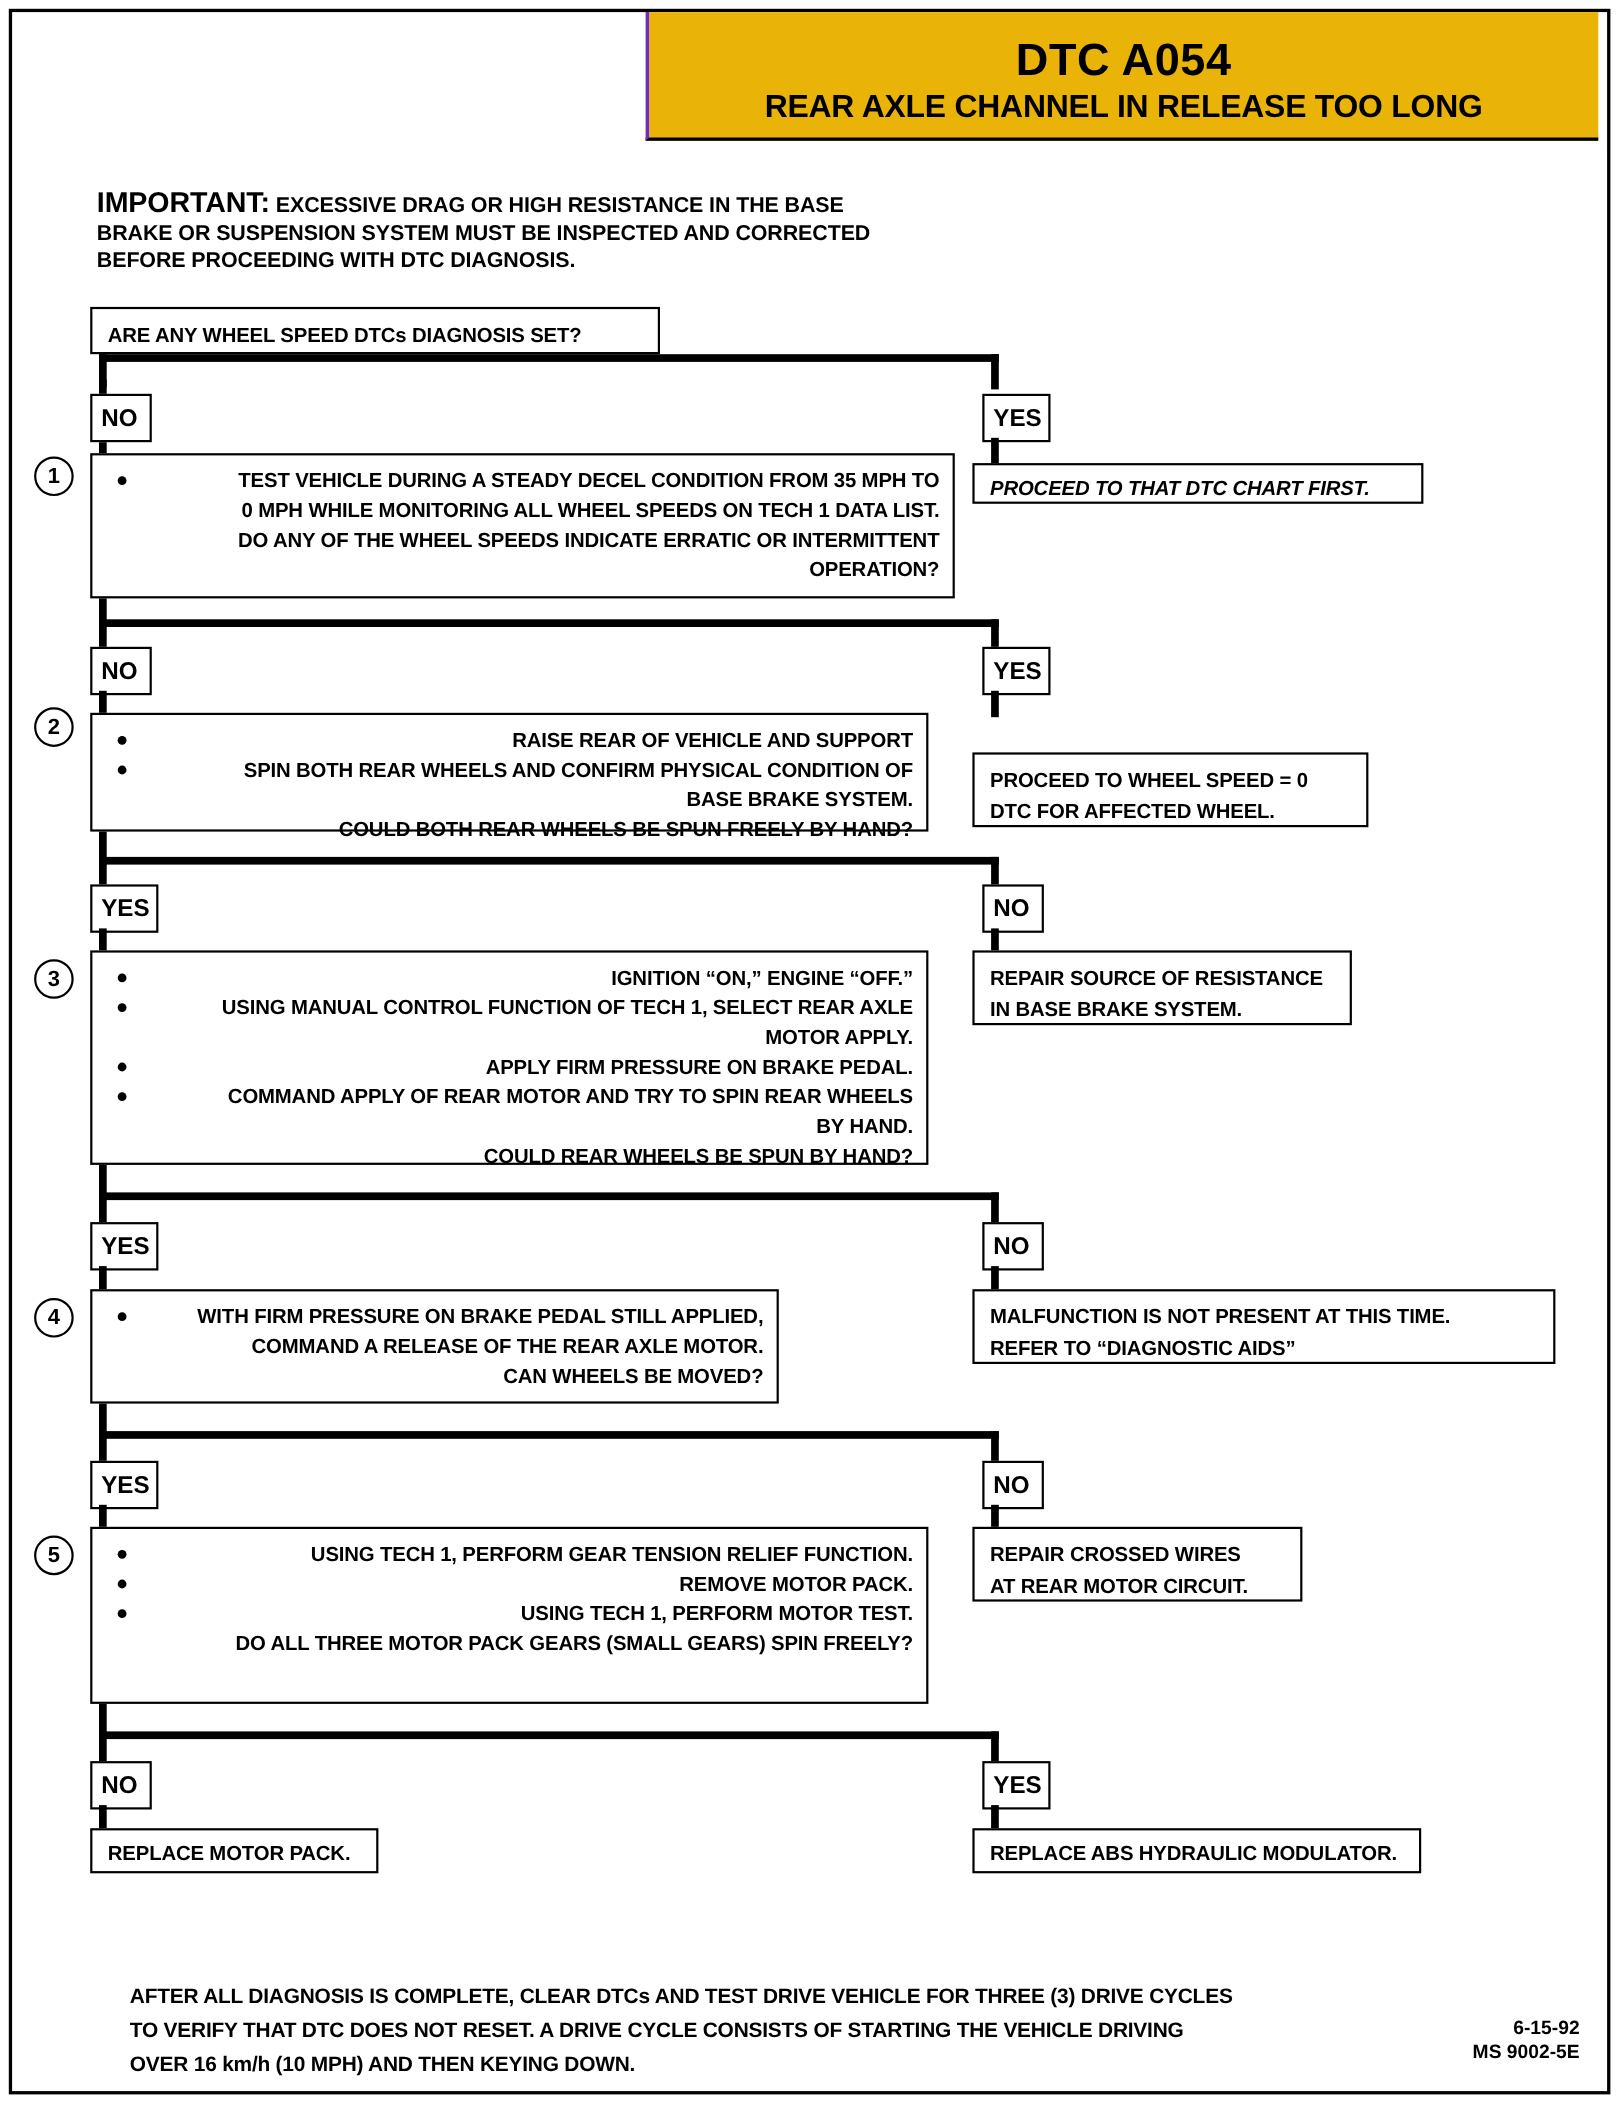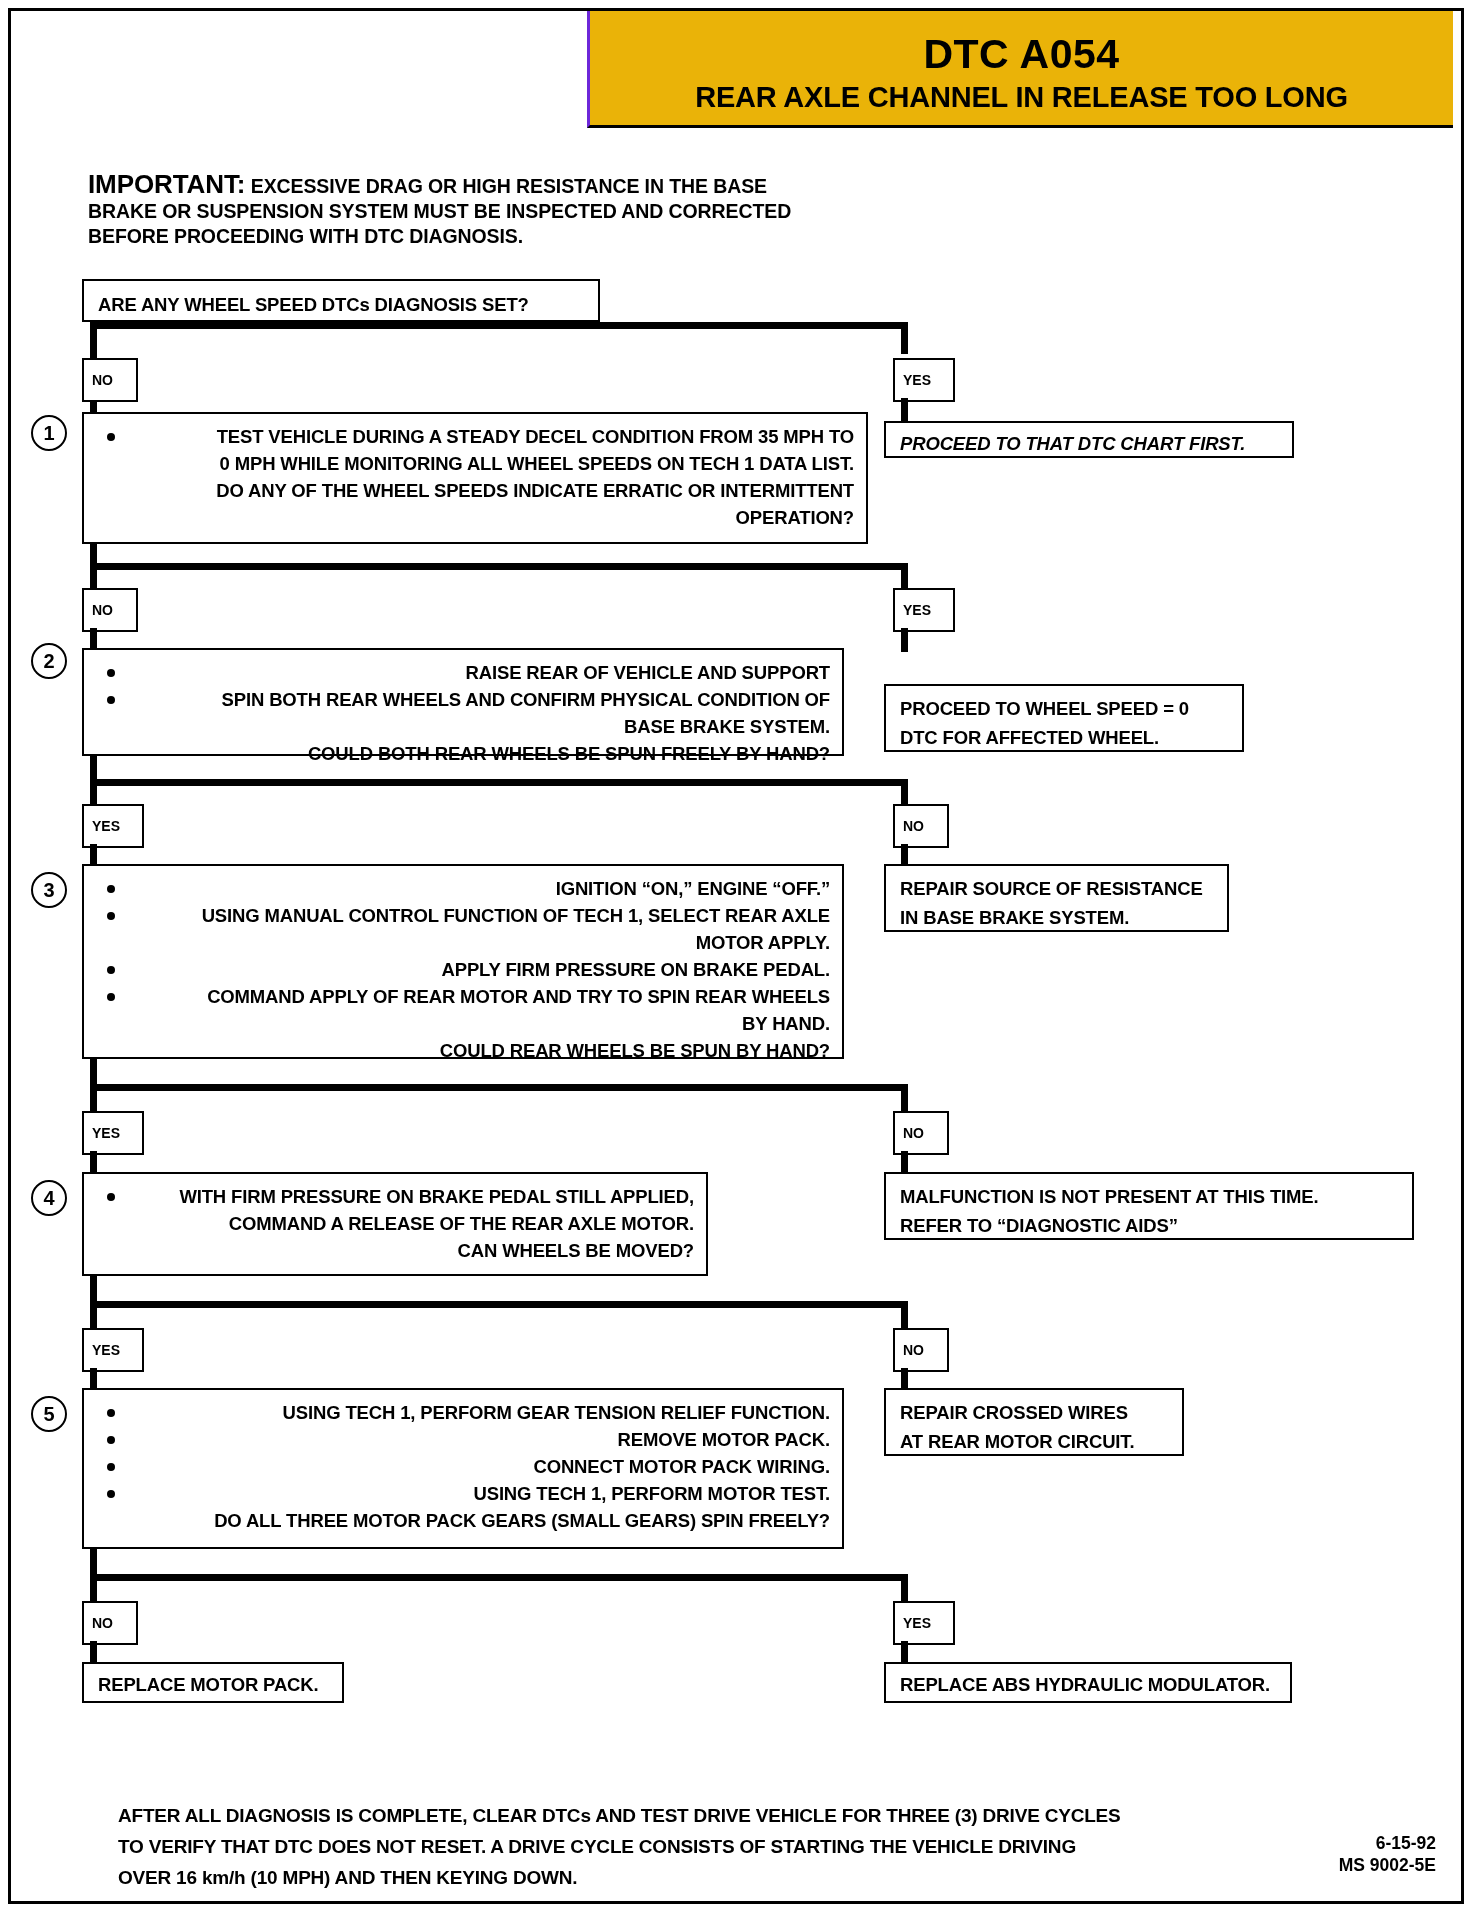--- a/index.html
+++ b/index.html
@@ -79,21 +79,21 @@
     color: #000;
     padding: 9px 12px 9px 14px;
   }
   .fbox.q { padding: 10px 14px; }
 
   
   .label-box {
     position: absolute;
     border: 2.5px solid #000;
     background: #fff;
-    font-size: 14px;
+    font-size: 22px;
     font-weight: bold;
     color: #000;
     display: flex;
     align-items: center;
     padding-left: 8px;
     letter-spacing: 0px;
   }
 
   
   .step-circle {
@@ -343,23 +343,20 @@
 </div>
 <div class="fbox" style="left:82px; top:1388px; width:762px; height:161px;">
   <ul class="blist">
     <li>
       <span>USING TECH 1, PERFORM GEAR TENSION RELIEF FUNCTION.</span>
     </li>
     <li>
       <span>REMOVE MOTOR PACK.</span>
     </li>
     <li>
-      <span>CONNECT MOTOR PACK WIRING.</span>
-    </li>
-    <li>
       <span>USING TECH 1, PERFORM MOTOR TEST.</span>
       <span class="cont">DO ALL THREE MOTOR PACK GEARS (SMALL GEARS) SPIN FREELY?</span>
     </li>
   </ul>
 </div>
 
 <div class="vline" style="left:90px; top:1549px; height:32px;"></div>
 <div class="hline" style="left:90px; top:1574px; width:818px;"></div>
 <div class="vline" style="left:901px; top:1574px; height:30px;"></div>
 <div class="vline" style="left:90px; top:1574px; height:30px;"></div>

